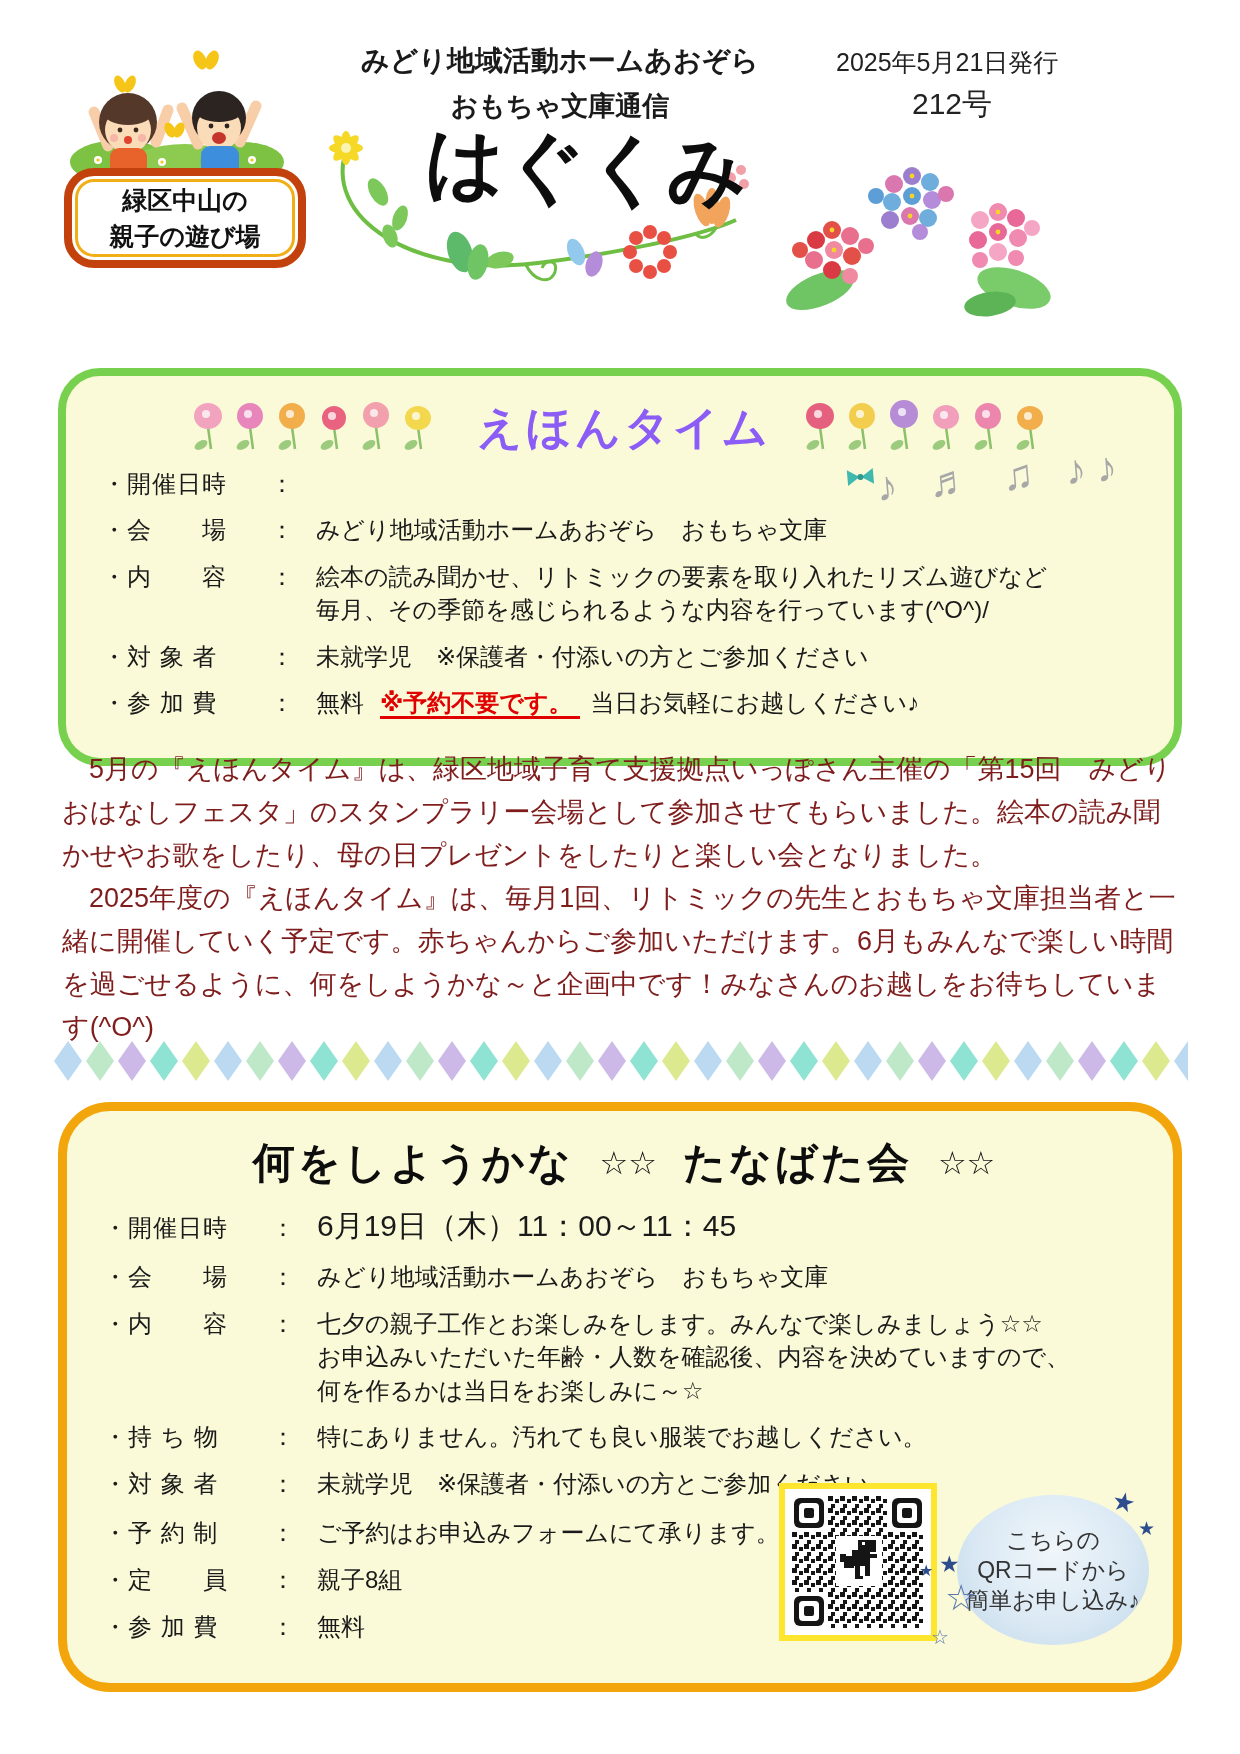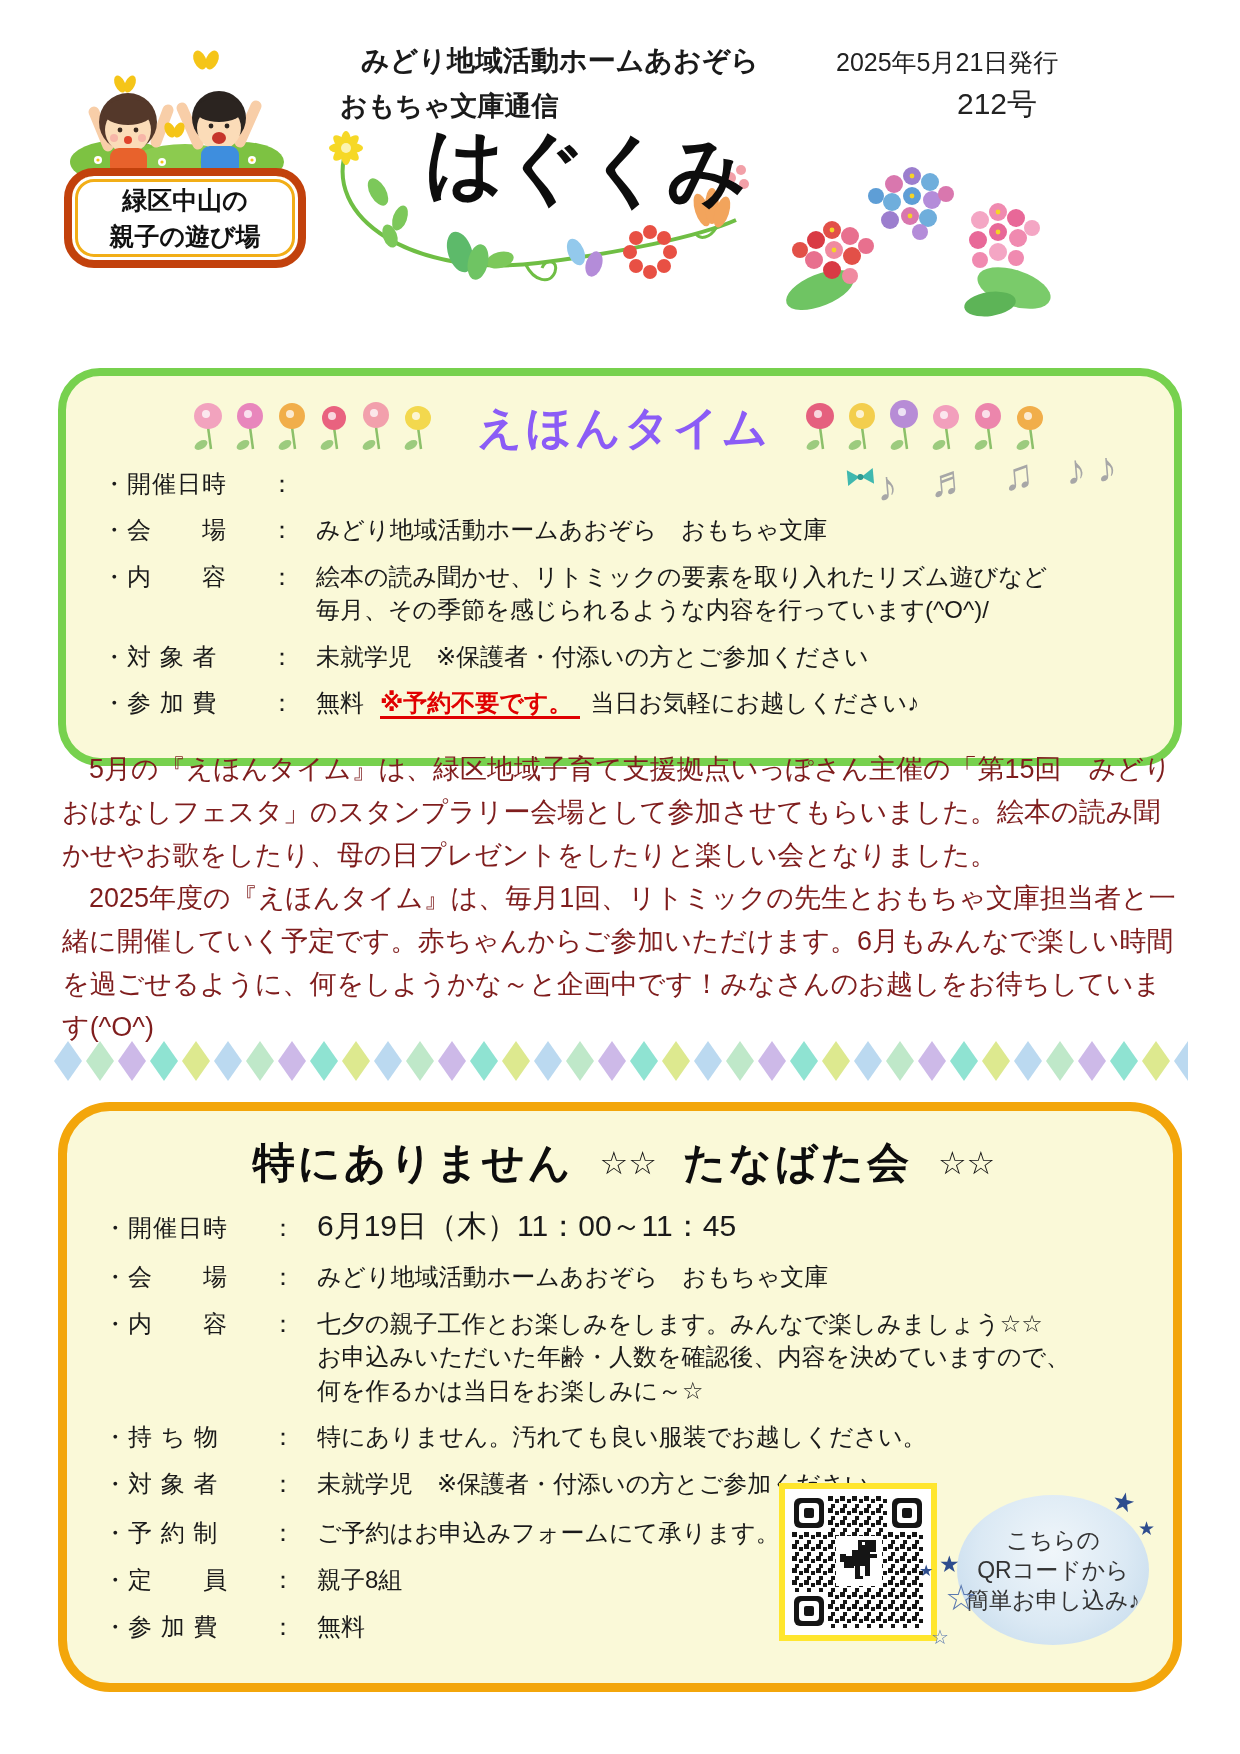--- a/index.html
+++ b/index.html
@@ -7,26 +7,26 @@
         font-family:"Liberation Sans","DejaVu Sans",sans-serif;color:#1a1a1a;}
   svg{display:block;}
   
   .children{position:absolute;left:70px;top:34px;width:214px;height:150px;}
   .badge{position:absolute;left:64px;top:168px;width:242px;height:100px;box-sizing:border-box;
          background:#fff;border:8px solid #c2410c;border-radius:30px;
          box-shadow:inset 0 0 0 3px #fff, inset 0 0 0 6px #F2AE17;
          display:flex;flex-direction:column;justify-content:center;align-items:center;}
   .badge div{font-size:25px;font-weight:700;line-height:36px;color:#111;}
   .org{position:absolute;left:340px;top:42px;width:440px;text-align:center;font-size:28px;font-weight:700;}
-  .news{position:absolute;left:340px;top:88px;width:440px;font-size:27px;font-weight:700;}
+  .news{position:absolute;left:340px;top:88px;width:440px;text-align:center;font-size:27px;font-weight:700;}
   .vine{position:absolute;left:278px;top:100px;width:472px;height:196px;}
   .main-title{position:absolute;left:425px;top:116px;font-size:78px;font-weight:900;letter-spacing:1px;
               transform:rotate(2deg);color:#0d0d0d;}
   .issue-date{position:absolute;left:836px;top:46px;width:236px;text-align:left;font-size:25px;color:#222;}
-  .issue-no{position:absolute;left:912px;top:84px;width:170px;text-align:center;font-size:30px;color:#222;}
+  .issue-no{position:absolute;left:912px;top:84px;width:170px;font-size:30px;color:#222;}
   .hydrangea{position:absolute;left:762px;top:138px;width:312px;height:182px;}
   
   .box{position:absolute;left:58px;width:1124px;box-sizing:border-box;background:#FAF9D8;}
   .box.ehon{top:368px;height:398px;border:8px solid #77D14E;border-radius:42px;padding:16px 28px 0 36px;}
   .box.waku{top:1102px;height:590px;border:9px solid #F3A60B;border-radius:52px;padding:20px 28px 0 36px;}
   .box-title-row{display:flex;justify-content:center;align-items:center;gap:34px;height:72px;}
   .box-title{font-size:45px;font-weight:900;letter-spacing:3px;margin:0;color:#8b5cf6;}
   .notes{position:absolute;right:46px;top:78px;display:flex;align-items:flex-start;transform:rotate(-5deg);}
   .notes .glyphs{font-size:42px;color:#A7A7A7;letter-spacing:10px;}
   .rows{margin-top:4px;}
@@ -347,21 +347,21 @@
         <polygon points="80,3 94,23 80,43 66,23" fill="#CDB9E8"></polygon>
         <polygon points="112,3 126,23 112,43 98,23" fill="#8FE3D2"></polygon>
         <polygon points="144,3 158,23 144,43 130,23" fill="#DDE98F"></polygon>
       </pattern>
     </defs>
     <rect width="1136" height="46" fill="url(#dia)"></rect>
   </svg>
 
   <section class="box waku">
     <div class="waku-title">
-      <span class="big">特にありません</span>
+      <span class="big">何をしようかな</span>
       <span class="stars">☆☆</span>
       <span class="big">たなばた会</span>
       <span class="stars">☆☆</span>
     </div>
 
     <div class="rows">
       <div class="row">
         <span class="lbl">・開催日時</span>
         <span class="col">：</span>
         <span class="val big">6月19日（木）11：00～11：45</span>

